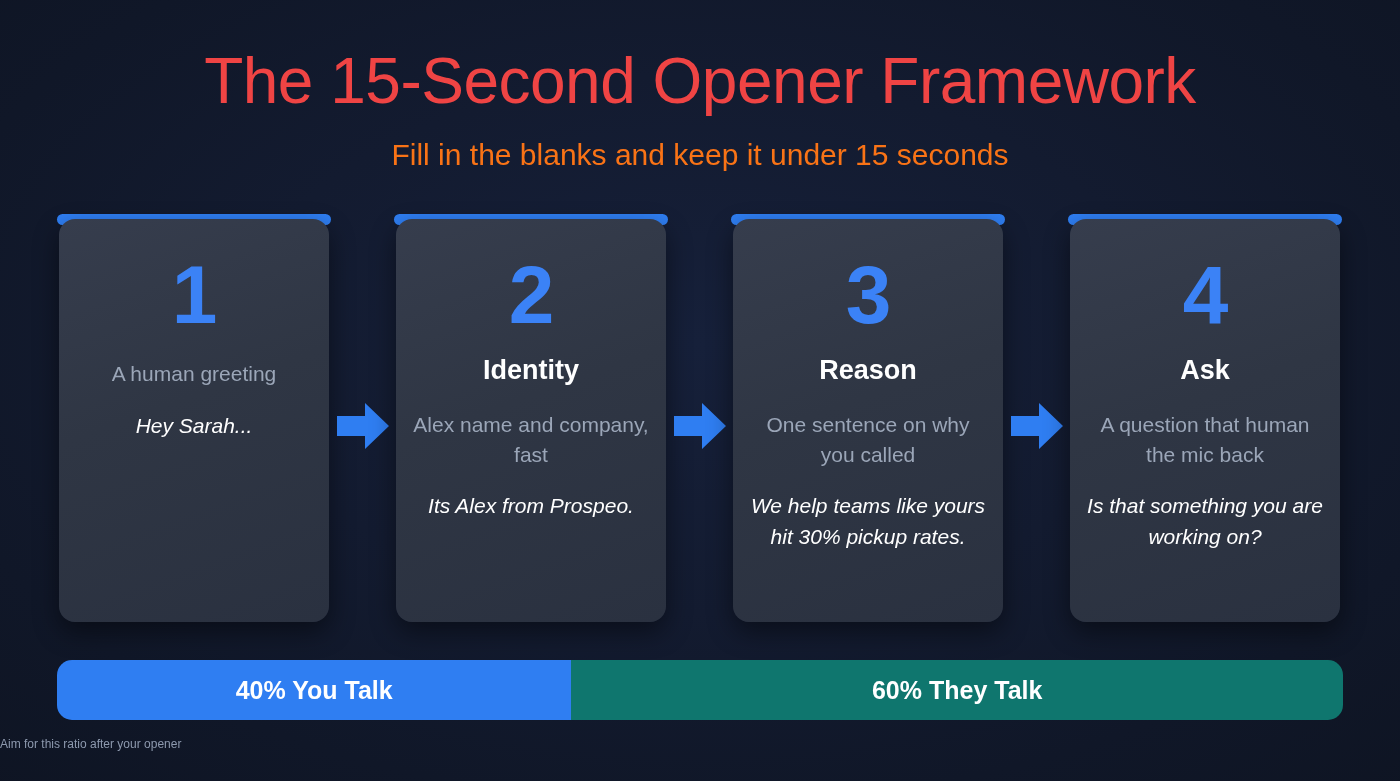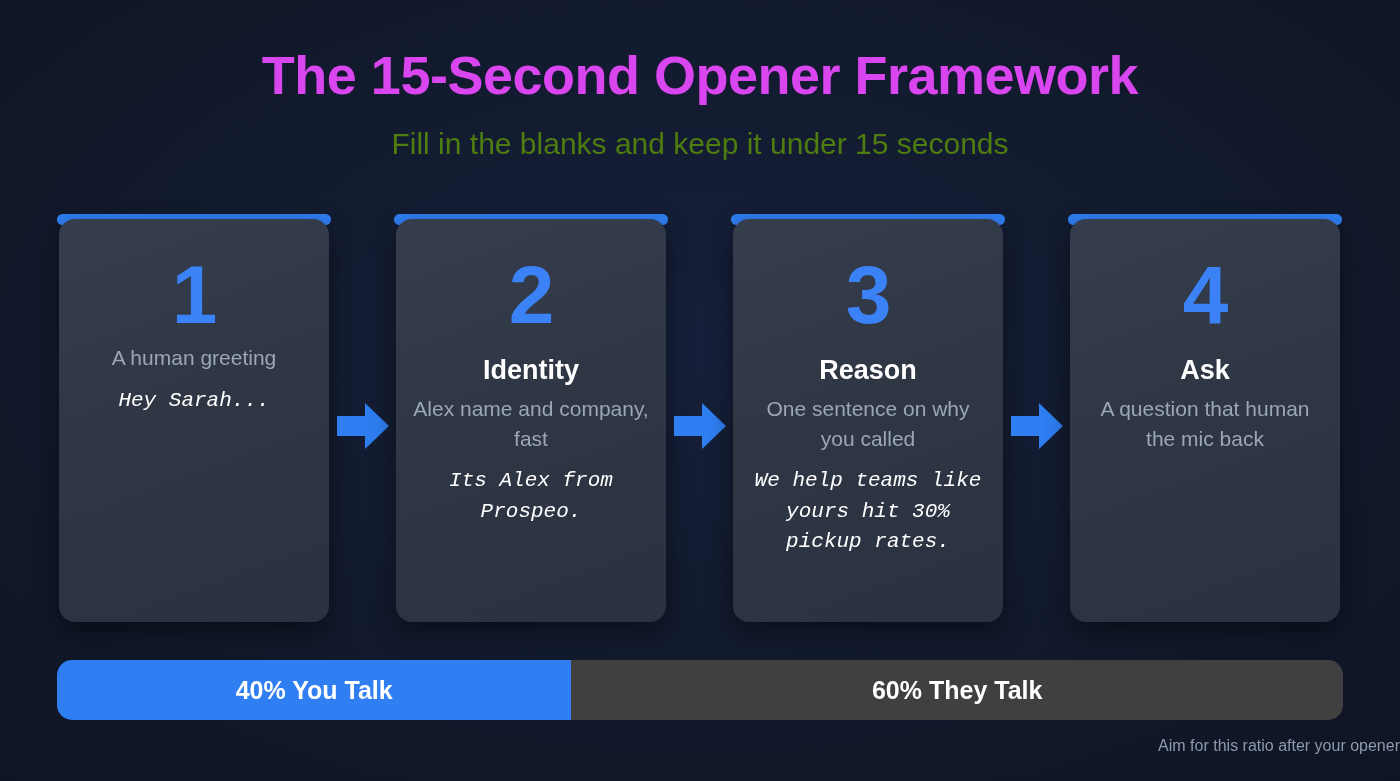--- a/index.html
+++ b/index.html
@@ -27,31 +27,31 @@
 
   
   .header {
     position: absolute;
     top: 46px;
     left: 0;
     width: 1400px;
     text-align: center;
   }
   .title {
-    font-size: 54px;
-    font-weight: bold;
-    color: #d946ef;
+    font-size: 64px;
+    font-weight: normal;
+    color: #ef4444;
     letter-spacing: -0.5px;
     line-height: 1.1;
   }
   .subtitle {
     margin-top: 22px;
     font-size: 30px;
     font-weight: normal;
-    color: #4d7c0f;
+    color: #f97316;
     line-height: 1.1;
   }
 
   
   .cards {
     position: absolute;
     top: 214px;
     left: 57px;
     width: 1286px;
     height: 408px;
@@ -100,35 +100,34 @@
 
   .card-title {
     margin-top: 20px;
     font-size: 27px;
     font-weight: bold;
     color: #ffffff;
     line-height: 1.12;
   }
 
   .card-desc {
-    margin-top: 8px;
+    margin-top: 24px;
     font-size: 21px;
     font-weight: normal;
     color: #9ba6b8;
     line-height: 1.45;
   }
 
   .card-example {
-    margin-top: 12px;
+    margin-top: 21px;
     font-size: 21px;
     font-style: italic;
     font-weight: normal;
     color: #ffffff;
     line-height: 1.45;
-    font-family: Liberation Mono, monospace;
   }
 
   
   .arrow-slot {
     flex: 0 0 63px;
     position: relative;
   }
   .arrow {
     position: absolute;
     left: 50%;
@@ -159,22 +158,22 @@
     color: #ffffff;
   }
   .ratio-you { background: #2f7ef2; }
   .ratio-them { background: #26b04e; }
 
   .footnote {
     position: absolute;
     top: 737px;
     left: 0;
     width: 1400px;
-    text-align: right;
-    font-size: 16px;
+    text-align: left;
+    font-size: 12px;
     color: #8d99ae;
   }
 </style>
 </head>
 <body>
 
 <div class="canvas"></div>
 
 <div class="header">
   <h1 class="title">The 15-Second Opener Framework</h1>
@@ -229,23 +228,24 @@
       <path d="M0 13 H28 V0 L52 23 L28 46 V33 H0 Z" fill="#2f7ef2"></path>
     </svg>
   </div>
 
   <div class="card-wrap">
     <div class="card-stripe"></div>
     <div class="card">
       <div class="card-number">4</div>
       <div class="card-title">Ask</div>
       <div class="card-desc">A question that human the mic back</div>
+      <div class="card-example">Is that something you are working on?</div>
     </div>
   </div>
 
 </div>
 
 <div class="ratio-bar">
   <div class="ratio-seg ratio-you" id="seg-you" style="width: 40%; background: rgb(47, 126, 242);">40% You Talk</div>
-  <div class="ratio-seg ratio-them" id="seg-them" style="width: 60%; background: #404040;">60% They Talk</div>
+  <div class="ratio-seg ratio-them" id="seg-them" style="width: 60%; background: #0f766e;">60% They Talk</div>
 </div>
 
 <div class="footnote">Aim for this ratio after your opener</div>
 
 </body></html>

